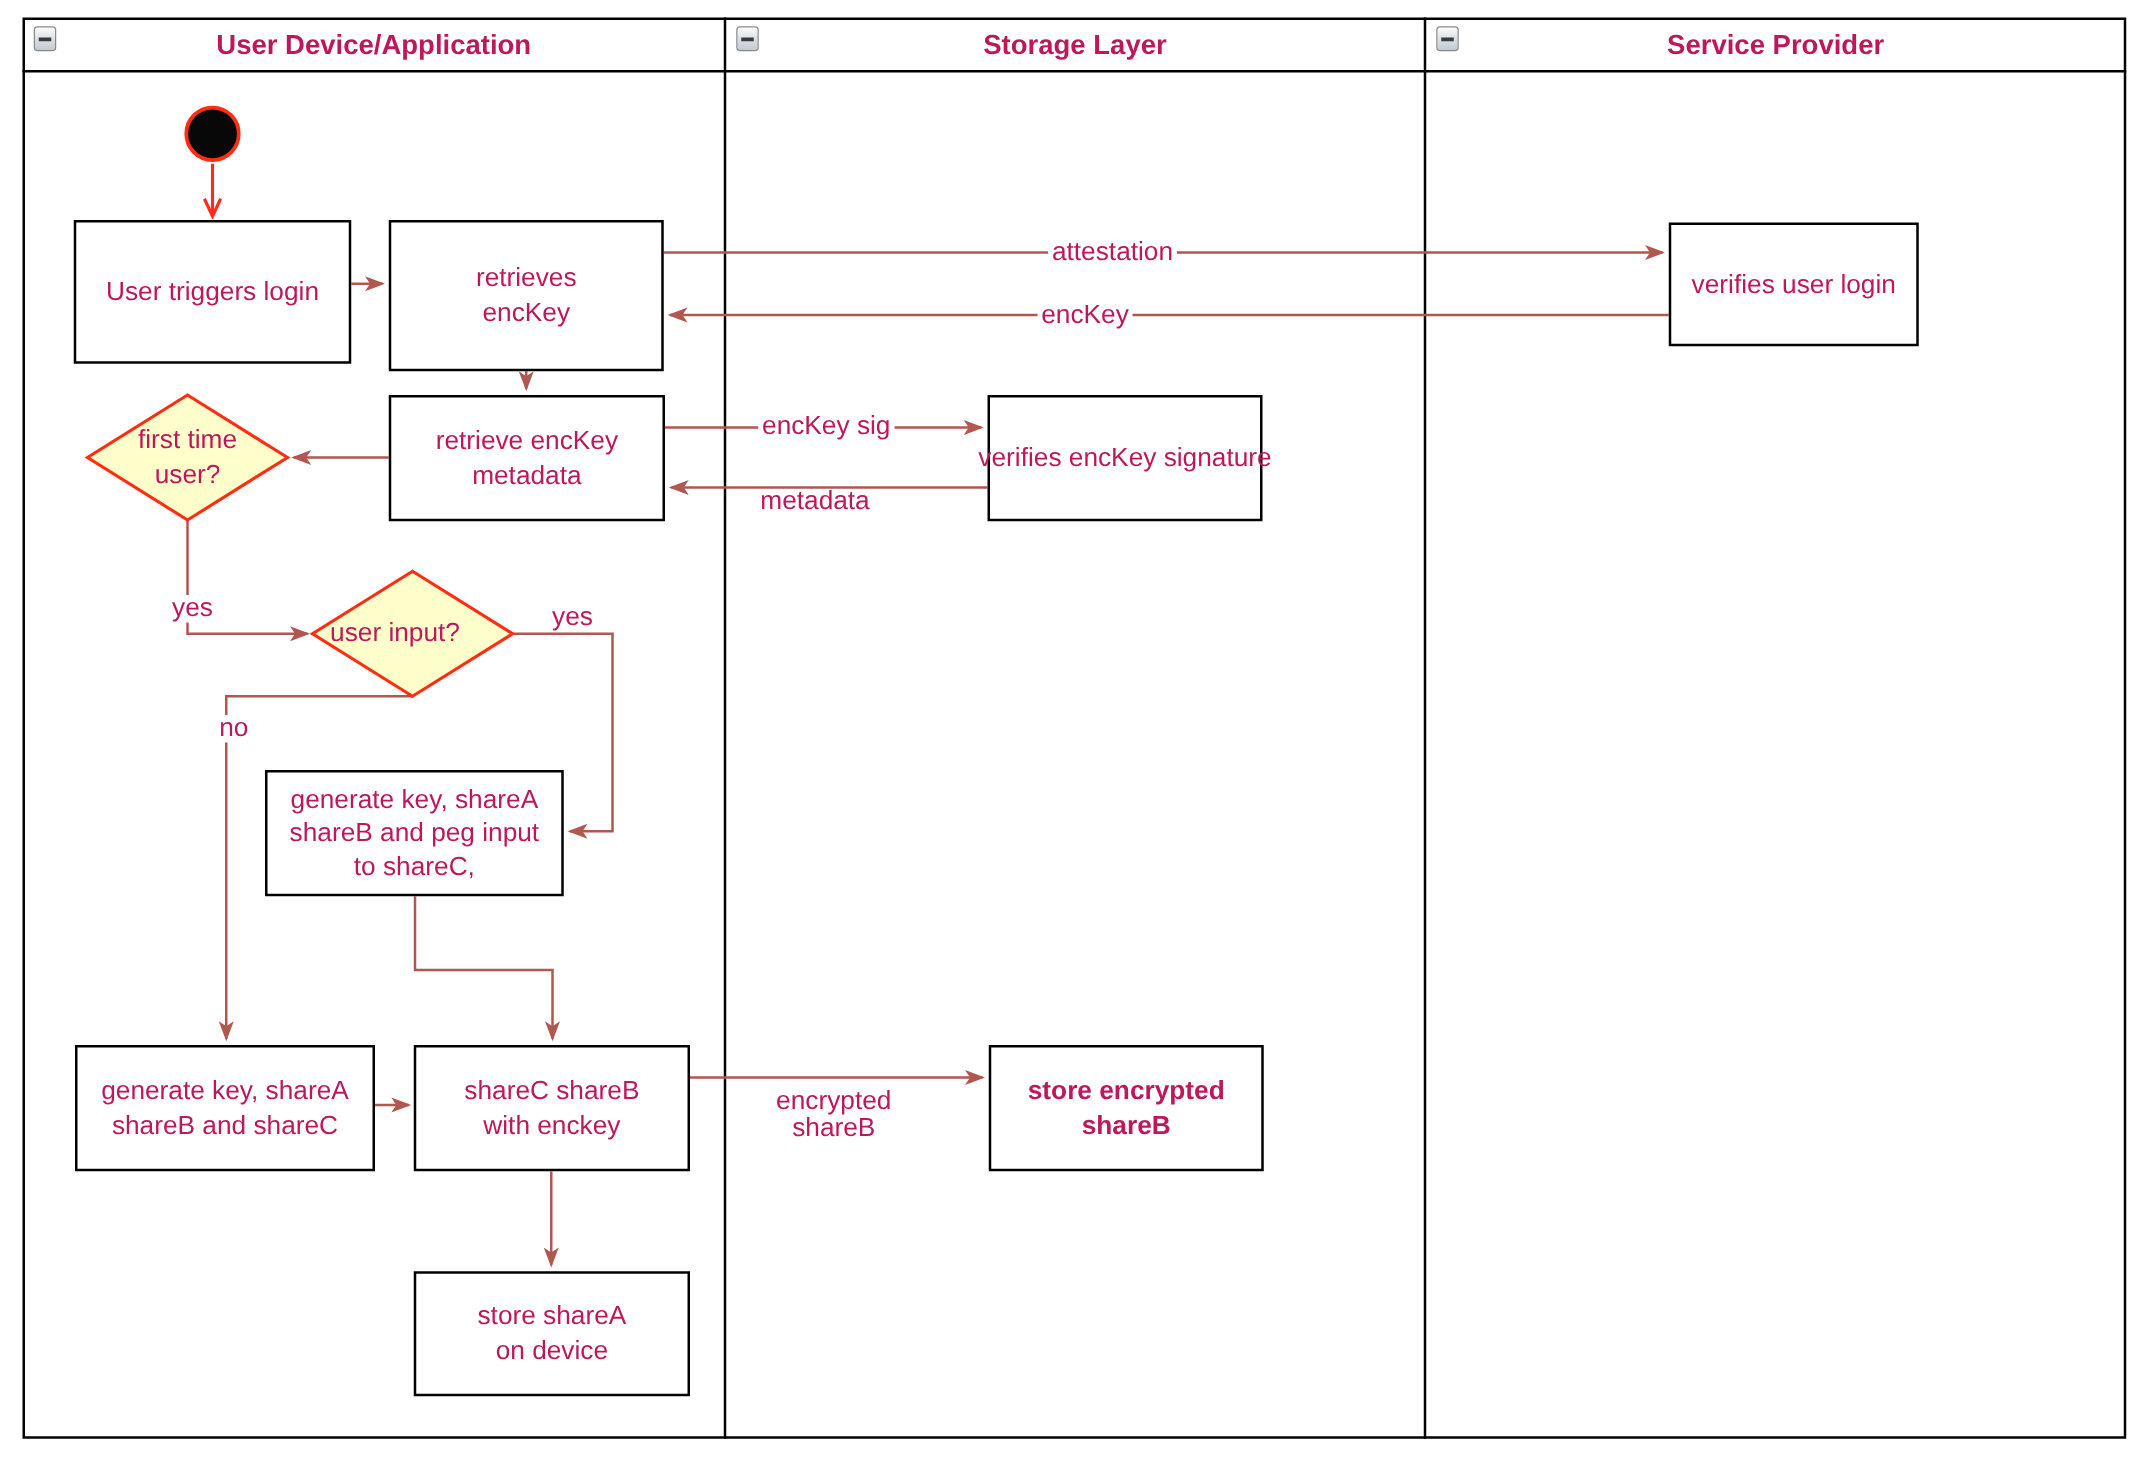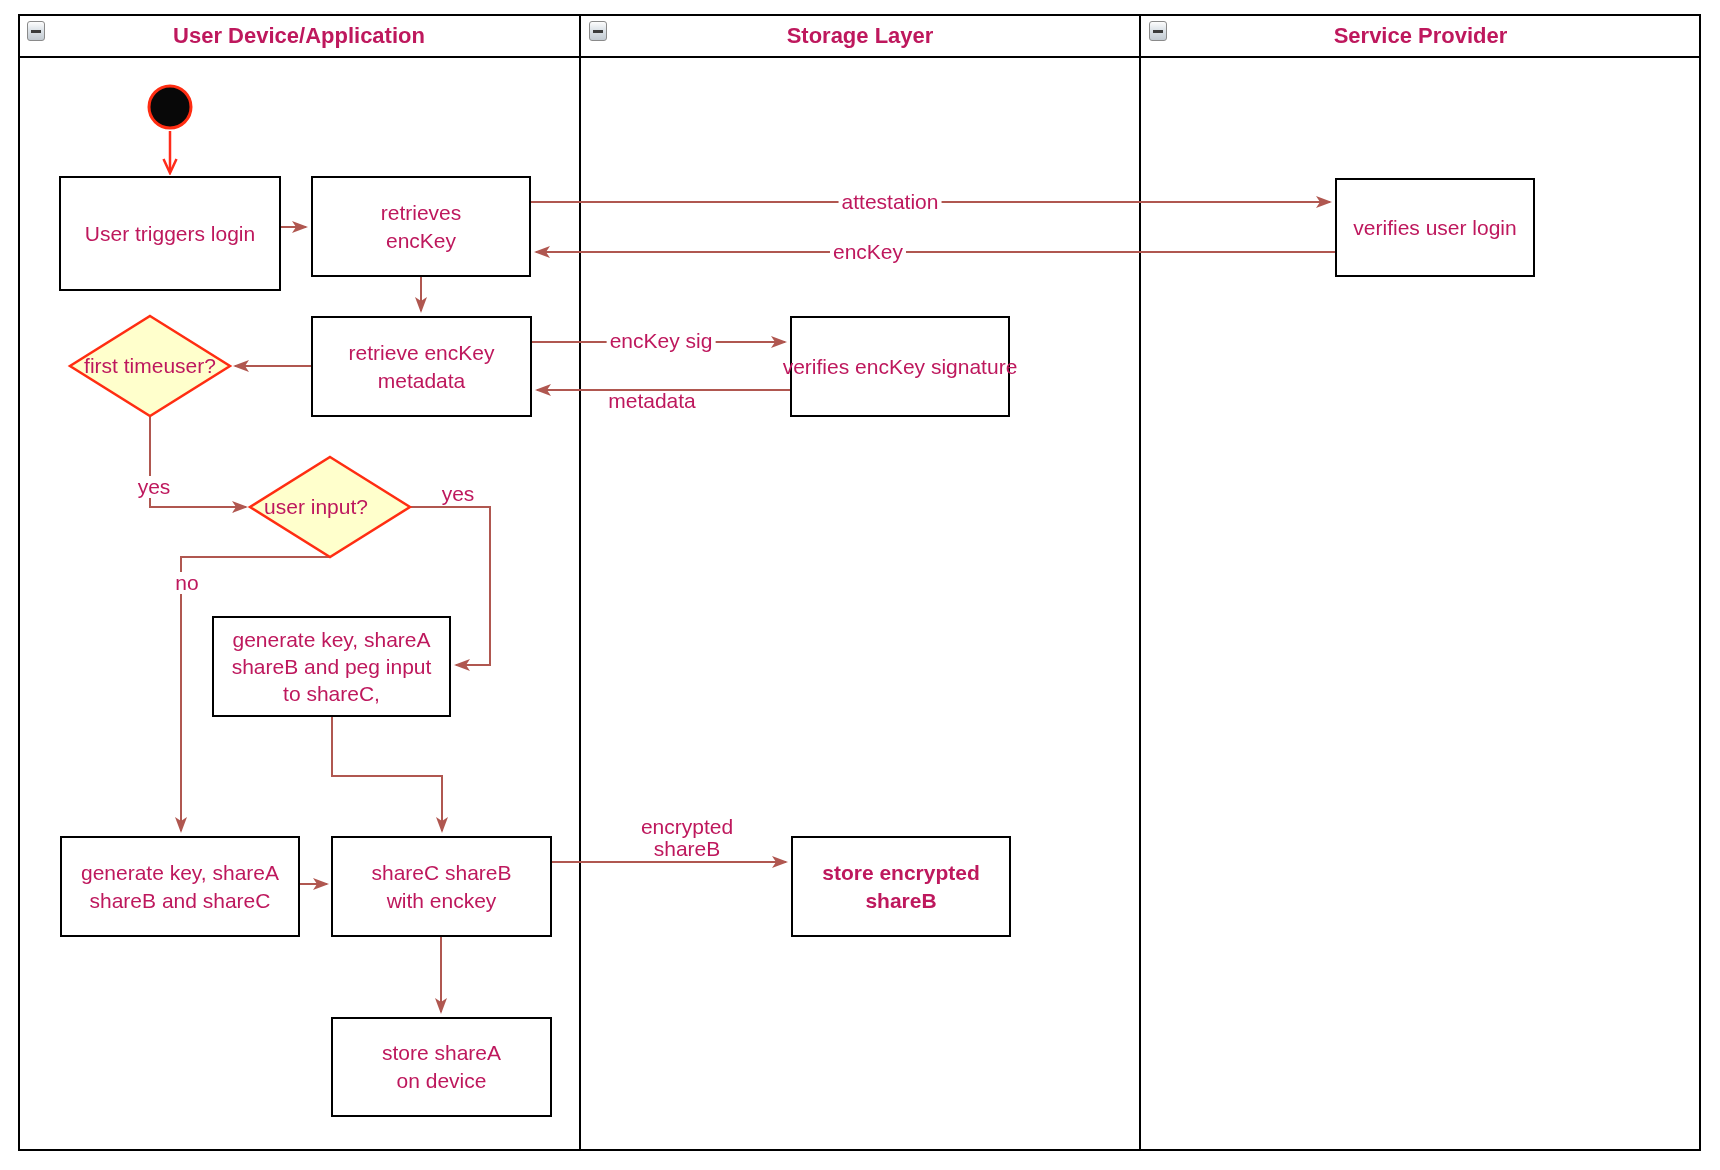--- a/index.html
+++ b/index.html
@@ -17,21 +17,21 @@
   .collapse-btn{position:absolute;width:18px;height:20px;border:1px solid #8a8a8a;border-radius:3px;
                 background:linear-gradient(180deg,#fdfdfd 0%,#dde3e8 45%,#c2cad1 100%);
                 box-sizing:border-box;display:flex;align-items:center;justify-content:center;}
   .collapse-btn .bar{width:10px;height:3px;background:#3b3b3b;}
 
   
   .node{position:absolute;border:2px solid #000;background:#fff;box-sizing:border-box;
         display:flex;flex-direction:column;align-items:center;justify-content:center;
         font-size:21px;line-height:28px;text-align:center;}
   .node .ln{white-space:nowrap;}
-  .dlabel{position:absolute;display:flex;flex-direction:row;align-items:center;justify-content:center;
+  .dlabel{position:absolute;display:flex;flex-direction:column;align-items:center;justify-content:center;
           font-size:21px;line-height:28px;text-align:center;pointer-events:none;}
 
   
   .elabel{position:absolute;transform:translate(-50%,-50%);background:#fff;padding:0 3px;
           font-size:21px;line-height:22px;text-align:center;white-space:nowrap;}
   .elabel.noBg{background:transparent;}
 
   svg.wires{position:absolute;left:0;top:0;width:1720px;height:1170px;}
   svg.wires polyline, svg.wires line{fill:none;stroke:#b05750;stroke-width:2px;}
   svg.wires .startwire{stroke:#ff2b1a;stroke-width:2.5px;}
@@ -89,21 +89,21 @@
     <line x1="441" y1="937" x2="441" y2="1012" marker-end="url(#tri)"></line>
 
     <polygon points="150,316 230,366 150,416 70,366" fill="#ffffcc" stroke="#ff2d12" stroke-width="2.5"></polygon>
     <polygon points="330,457 410,507 330,557 250,507" fill="#ffffcc" stroke="#ff2d12" stroke-width="2.5"></polygon>
   </svg>
 
   <div class="node" style="left:59px;top:176px;width:222px;height:115px;">
     <div class="ln">User triggers login</div>
   </div>
 
-  <div class="node" style="left:311px;top:176px;width:220px;height:101px;">
+  <div class="node" style="left:311px;top:176px;width:220px;height:121px;">
     <div class="ln">retrieves</div>
     <div class="ln">encKey</div>
   </div>
 
   <div class="node" style="left:311px;top:316px;width:221px;height:101px;">
     <div class="ln">retrieve encKey</div>
     <div class="ln">metadata</div>
   </div>
 
   <div class="node" style="left:212px;top:616px;width:239px;height:101px;line-height:27px;">
@@ -145,21 +145,21 @@
     <div class="ln">user?</div>
   </div>
   <div class="dlabel" style="left:236px;top:457px;width:160px;height:100px;">
     <div class="ln">user input?</div>
   </div>
 
   <div class="elabel" style="left:890px;top:202px;">attestation</div>
   <div class="elabel" style="left:868px;top:252px;">encKey</div>
   <div class="elabel" style="left:661px;top:341px;">encKey sig</div>
   <div class="elabel noBg" style="left:652px;top:401px;">metadata</div>
-  <div class="elabel" style="left:667px;top:838px;margin-left:20px;">
+  <div class="elabel" style="left:667px;top:892px;">
     <div>encrypted</div>
     <div>shareB</div>
   </div>
   <div class="elabel" style="left:154px;top:487px;">yes</div>
   <div class="elabel" style="left:187px;top:583px;">no</div>
   <div class="elabel" style="left:458px;top:494px;">yes</div>
 
 </div>
 
 </body></html>

